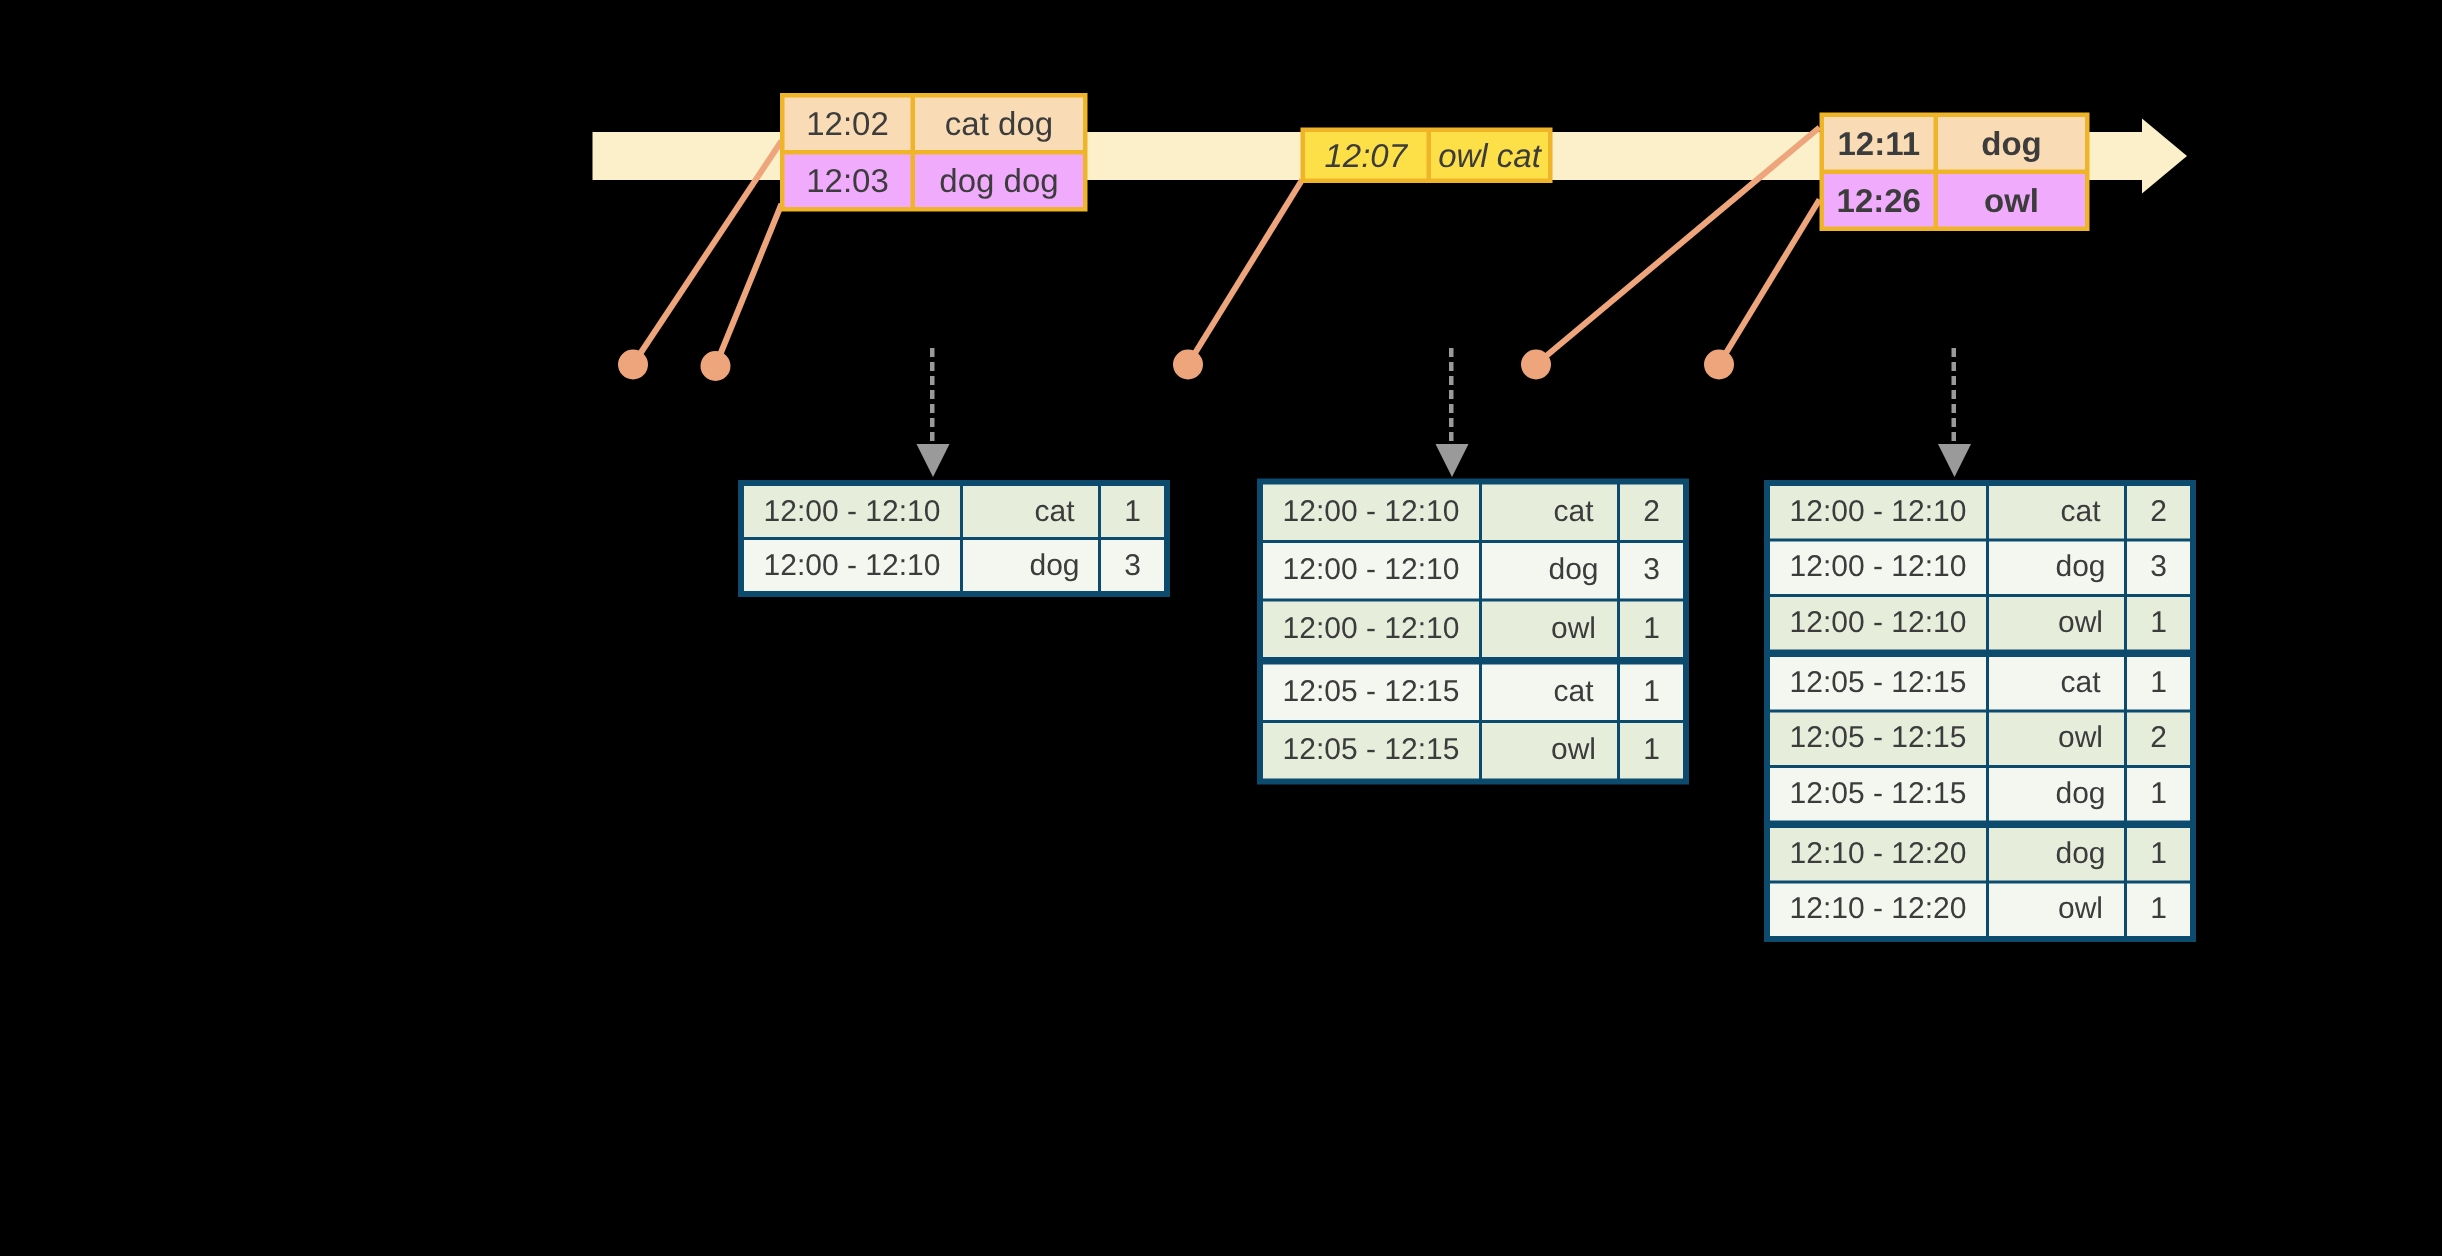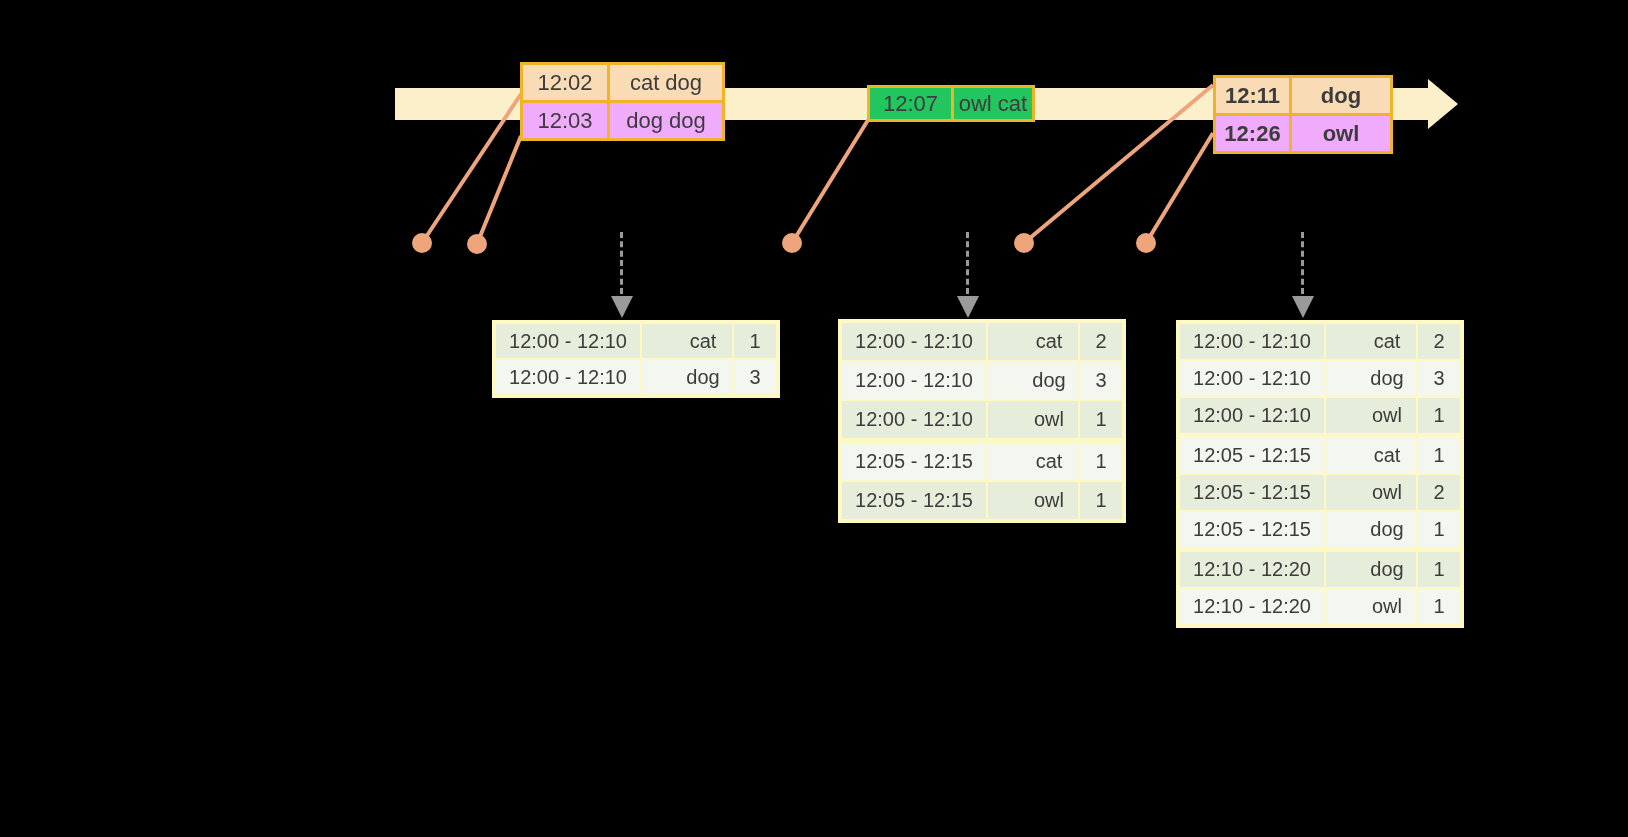--- a/index.html
+++ b/index.html
@@ -36,38 +36,38 @@
   .etable {
     position: absolute; display: grid; gap: 3px; padding: 3px;
     background: #F0B429; font-size: 22px; z-index: 3;
   }
   .etable .cell { display: flex; align-items: center; justify-content: center; }
   #etable1 { left: 520px; top: 62px;  grid-template-columns: 84px 112px; grid-auto-rows: 35px; }
   #etable2 { left: 867px; top: 85px;  grid-template-columns: 81px 78px;  grid-auto-rows: 31px; }
   #etable3 { left: 1213px; top: 75px; grid-template-columns: 73px 98px;  grid-auto-rows: 35px; font-weight: bold; }
   .bg-dark  { background: #F9DCB6; }
   .bg-light { background: #f0abfc; }
-  .bg-mid   { background: #22c55e; }
+  .bg-mid   { background: #fde047; font-style: italic; }
 
   
   .dash-shaft {
     position: absolute; top: 232px; width: 0; height: 62px;
     border-left: 3px dashed #9A9A9A; z-index: 2;
   }
   .dash-head {
     position: absolute; top: 296px; width: 0; height: 0; z-index: 2;
     border-left: 11px solid transparent;
     border-right: 11px solid transparent;
     border-top: 22px solid #9A9A9A;
   }
 
   
   .gtable {
     position: absolute; display: flex; flex-direction: column; gap: 2px;
-    padding: 4px; background: #fef9c3; font-size: 20px; z-index: 3;
+    padding: 4px; background: #0c4a6e; font-size: 20px; z-index: 3;
   }
   .grow { display: flex; gap: 2px; }
   .grow.group-end { margin-bottom: 3px; }
   .gcell { display: flex; align-items: center; justify-content: center; }
   .gcell.window { width: 144px; }
   .gcell.word   { width: 58px; padding-left: 32px; }
   .gcell.count  { width: 42px; }
   .grow.even .gcell { background: #E6EEDB; }
   .grow.odd  .gcell { background: #F4F7EF; }
   #gtableA { left: 492px;  top: 320px; } #gtableA .gcell { height: 34px; }

